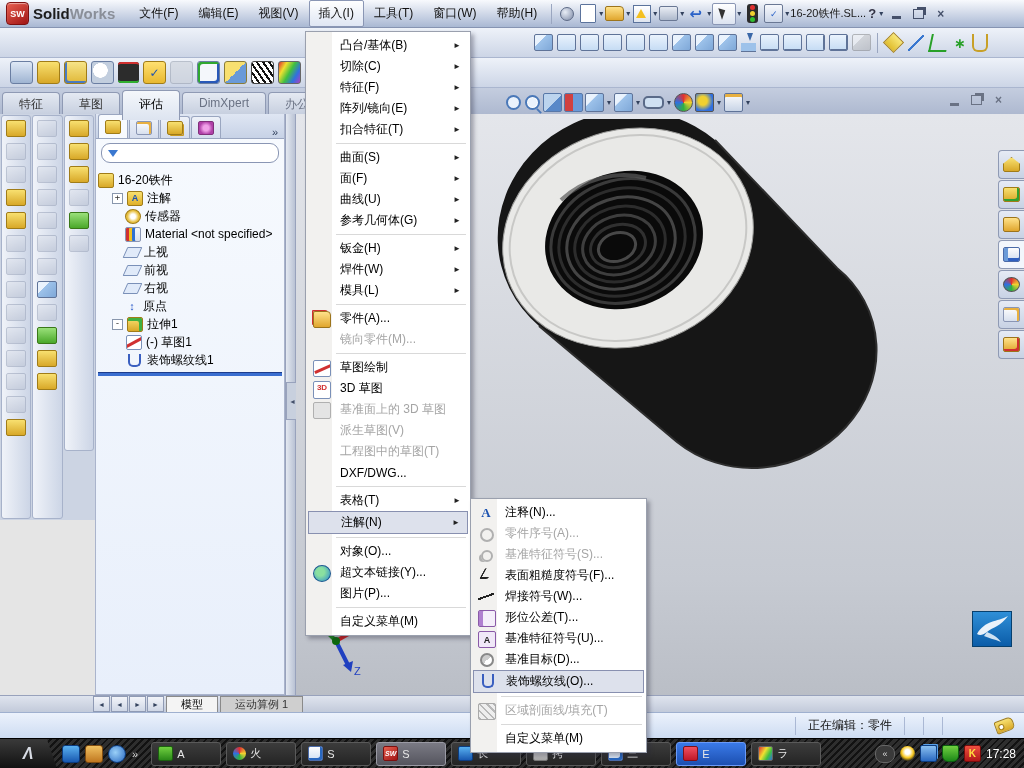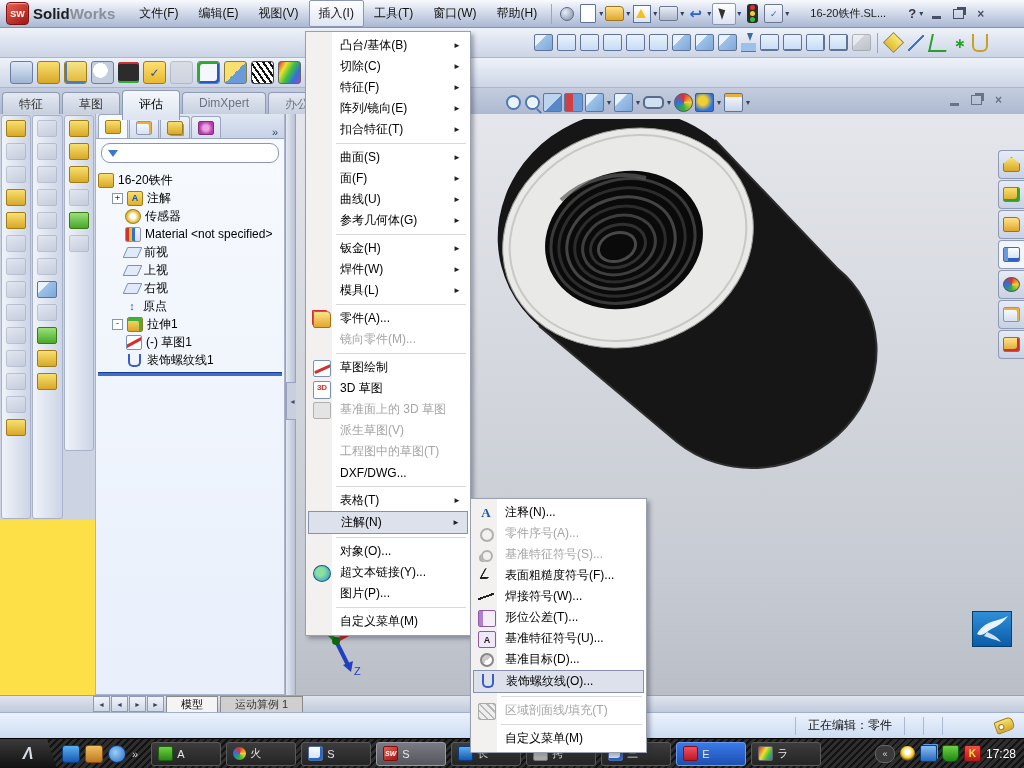--- a/index.html
+++ b/index.html
@@ -1,17 +1,17 @@
 <!DOCTYPE html>
 <html><head>
 <meta charset="utf-8">
 <style>
   html,body{margin:0;padding:0;background:#666;}
   #app{position:relative;width:1024px;height:768px;overflow:hidden;
-       font-family:"Liberation Sans","DejaVu Sans",sans-serif;background:#fde047;
+       font-family:"Liberation Sans","DejaVu Sans",sans-serif;background:#e5e5e5;
        -webkit-user-select:none;user-select:none;}
   .r{position:absolute;box-sizing:border-box;}
 
   
   .titlebar{left:0;top:0;width:1024px;height:28px;
     background:linear-gradient(#f8fafd,#ccd5e6 55%,#a9b8d3);
     border-bottom:1px solid #8694b2;display:flex;align-items:center;padding:0 4px;}
   .logo-badge{width:21px;height:21px;border-radius:4px;margin:0 4px 0 2px;
     background:linear-gradient(145deg,#e86050,#a01414);color:#fff;font-weight:bold;
     font-size:9px;display:flex;align-items:center;justify-content:center;
@@ -29,21 +29,21 @@
   .ic-open{width:18px;height:13px;background:linear-gradient(#ffe28a,#e0a62e);border:1px solid #9c741c;border-radius:2px 4px 2px 2px;}
   .ic-save{width:16px;height:16px;background:linear-gradient(#fff,#dfe5ef);border:1px solid #5b739c;position:relative;}
   .ic-save::after{content:"";position:absolute;left:2px;top:3px;border-left:5px solid transparent;border-right:5px solid transparent;border-bottom:9px solid #f4c020;}
   .ic-print{width:17px;height:13px;background:linear-gradient(#e9edf4,#aeb9cc);border:1px solid #6a7894;border-radius:2px;}
   .ic-undo{font-size:15px;color:#2a62c8;font-weight:bold;}
   .ic-cursor{width:22px;height:20px;border:1px solid #8a96b4;background:linear-gradient(#fff,#dce3f0);position:relative;}
   .ic-cursor::after{content:"";position:absolute;left:7px;top:3px;border-left:6px solid #333;border-top:4px solid transparent;border-bottom:8px solid transparent;transform:rotate(-18deg);}
   .ic-traffic{width:11px;height:19px;background:#2c2c2c;border-radius:3px;display:flex;flex-direction:column;align-items:center;justify-content:space-evenly;}
   .ic-traffic i{width:5px;height:5px;border-radius:50%;display:block;}
   .ic-options{width:17px;height:17px;background:linear-gradient(#f6f8fc,#ccd6e8);border:1px solid #6a7894;font-size:9px;color:#2a62c8;}
-  .doc-title{font-size:11px;color:#1a1a1a;margin:0 20px;white-space:nowrap;}
+  .doc-title{font-size:11px;color:#1a1a1a;margin:0 0;white-space:nowrap;}
   .help-q{font-size:13px;font-weight:bold;color:#334;padding:0 2px;}
   .winbtn{width:19px;height:16px;display:inline-flex;align-items:center;justify-content:center;margin-left:3px;color:#45506a;font-size:12px;font-weight:bold;}
   .winbtn .bar{width:9px;height:3px;background:#45506a;margin-top:8px;}
   .winbtn .box{width:9px;height:8px;border:1.5px solid #45506a;box-shadow:3px -3px 0 -1px #45506a;}
 
   
   .row2{left:0;top:28px;width:1024px;height:30px;background:linear-gradient(#eef2f9,#ccd5e6);border-bottom:1px solid #aab6cf;display:flex;align-items:center;}
   .row3{left:0;top:58px;width:1024px;height:30px;background:linear-gradient(#eef2f9,#ccd5e6);border-bottom:1px solid #aab6cf;display:flex;align-items:center;}
   .cube{width:17px;height:15px;margin:0 2px;border:1px solid #5f7398;border-radius:2px;
         background:linear-gradient(135deg,#eaf3fd 35%,#9dc2ea 36%,#7fa8d8);}
@@ -449,26 +449,26 @@
         <span>传感器</span>
       </div>
       <div class="trow ind1">
         <span class="expsp"></span>
         <span class="ti i-mat"></span>
         <span>Material &lt;not specified&gt;</span>
       </div>
       <div class="trow ind1">
         <span class="expsp"></span>
         <span class="i-plane"></span>
-        <span>前视</span>
+        <span>上视</span>
       </div>
       <div class="trow ind1">
         <span class="expsp"></span>
         <span class="i-plane"></span>
-        <span>上视</span>
+        <span>前视</span>
       </div>
       <div class="trow ind1">
         <span class="expsp"></span>
         <span class="i-plane"></span>
         <span>右视</span>
       </div>
       <div class="trow ind1">
         <span class="expsp"></span>
         <span class="i-origin">↕</span>
         <span>原点</span>

